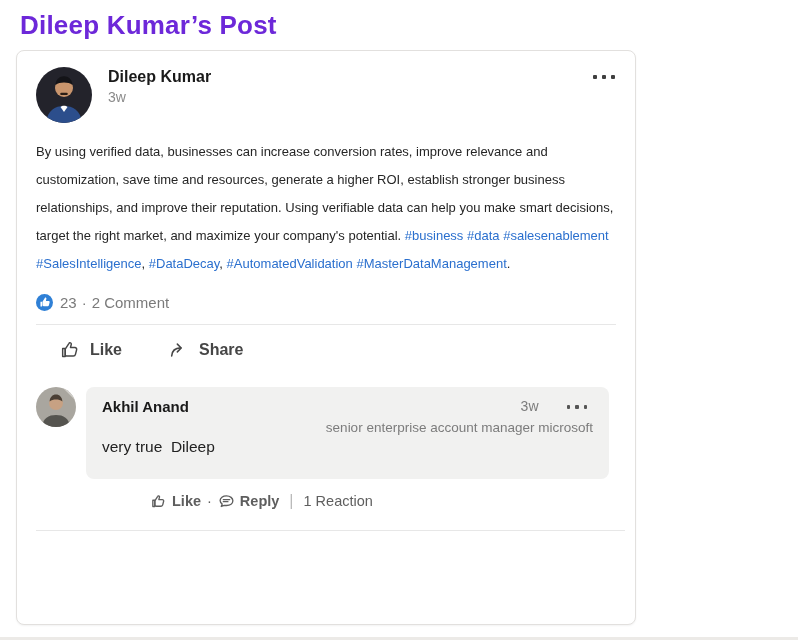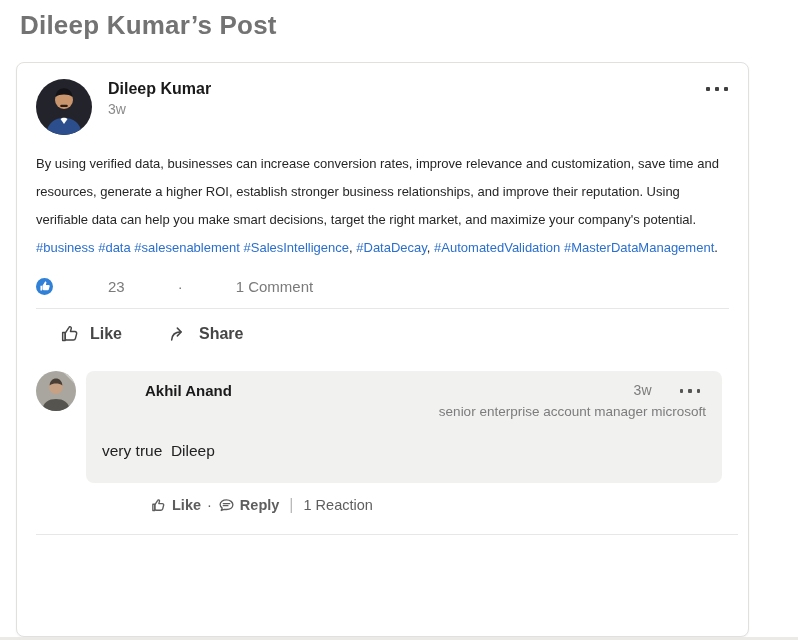--- a/index.html
+++ b/index.html
@@ -1,22 +1,22 @@
 <!DOCTYPE html>
 <html><head>
 <meta charset="utf-8">
 <style>
   * { margin:0; padding:0; box-sizing:border-box; }
   html,body { background:#ffffff; }
   body { font-family:"Liberation Sans", sans-serif; }
   .stage { position:relative; width:798px; height:640px; background:#fff; overflow:hidden;
            --link:#2a6fce; --badge:#2f80d6; --bubble:#f1f1f0; --divider:#e7e7e7; }
   .page-title { position:absolute; top:10px; left:20px; font-size:26px; font-weight:600;
-                color:#737373; letter-spacing:.2px; }
-  .card { position:absolute; left:16px; top:62px; width:733px; height:575px; background:#fff;
+                color:#6d28d9; letter-spacing:.2px; }
+  .card { position:absolute; left:16px; top:50px; width:620px; height:575px; background:#fff;
           border:1px solid #e2e0de; border-radius:8px; box-shadow:0 1px 2px rgba(0,0,0,.05);
           overflow:hidden; }
   .bottom-strip { position:absolute; left:0; bottom:0; width:798px; height:3px; background:#eceae7; }
 
   
   .post-header { display:flex; align-items:flex-start; padding:16px 14px 0 19px; }
   .avatar { border-radius:50%; overflow:hidden; flex:0 0 auto; }
   .avatar.post { width:56px; height:56px; }
   .avatar.cmt { width:40px; height:40px; }
   .avatar svg { display:block; }
@@ -28,43 +28,43 @@
   .dots { display:flex; gap:5px; padding:8px 6px; cursor:pointer; align-items:center; }
   .dots i { width:4px; height:4px; background:#3f3f3f; border-radius:1px; display:block; }
   .dots.small i { width:3.5px; height:3.5px; background:#555; }
 
   
   .post-body { margin:15px 20px 0 19px; font-size:13px; line-height:28px; color:#262626; }
   .post-body .hashtag { color:var(--link); cursor:pointer; }
 
   
   .social-counts { display:flex; align-items:center; margin:12px 19px 0; height:24px;
-                   font-size:15px; color:#7a7a7a;gap:48px; }
+                   font-size:15px; color:#7a7a7a; }
   .social-counts .badge { width:17px; height:17px; margin-right:7px; display:block; }
   .social-counts .txt { cursor:pointer; }
   .social-counts .sep { margin:0 5px; }
 
   .divider { height:1px; background:var(--divider); margin:10px 19px 0; }
   .divider.bottom { margin-top:20px; margin-right:10px; }
 
   
   .action-row { display:flex; align-items:center; padding:5px 0 5px 42px; gap:46px; height:50px; }
   .action-btn { display:flex; align-items:center; gap:9px; font-size:16px; font-weight:700;
                 color:#464646; cursor:pointer; }
   .action-btn svg { display:block; }
 
   
   .comment-section { display:flex; align-items:flex-start; padding:12px 26px 0 19px; }
   .comment-main { flex:1; min-width:0; margin-left:10px; }
   .comment-bubble { background:var(--bubble); border-radius:8px; padding:10px 16px 22px; }
-  .comment-top { display:flex; align-items:flex-start;margin-left:43px; }
+  .comment-top { display:flex; align-items:flex-start; }
   .cmt-name { font-size:15px; font-weight:700; color:#1a1a1a; line-height:20px; flex:1; }
   .cmt-time { font-size:14px; color:#7c7c7c; margin:1px 22px 0 0; }
   .cmt-headline { font-size:13.5px; color:#7c7c7c; line-height:18px; margin-top:2px;text-align:right; }
-  .cmt-text { margin-top:20px; font-size:15.5px; color:#222; line-height:20px; white-space:pre-wrap; }
+  .cmt-text { font-size:15.5px; color:#222; line-height:20px; white-space:pre-wrap; }
 
   .comment-actions { display:flex; align-items:center; margin:13px 0 0 64px; font-size:14.5px;
                      color:#5e5e5e; }
   .comment-actions .mini { display:flex; align-items:center; gap:5px; font-weight:700; cursor:pointer; }
   .comment-actions .dot { margin:0 6px; }
   .comment-actions .vsep { color:#b9b9b9; margin:0 10px; font-size:16px; font-weight:400; }
   .comment-actions .rx { cursor:pointer; }
 </style>
 </head>
 <body>
@@ -99,21 +99,21 @@
 
     <div class="post-body" id="post-body"><span>By using verified data, businesses can increase conversion rates, improve relevance and customization, save time and resources, generate a higher ROI, establish stronger business relationships, and improve their reputation. Using verifiable data can help you make smart decisions, target the right market, and maximize your company's potential. </span><span class="hashtag">#business</span><span> </span><span class="hashtag">#data</span><span> </span><span class="hashtag">#salesenablement</span><span> </span><span class="hashtag">#SalesIntelligence</span><span>, </span><span class="hashtag">#DataDecay</span><span>, </span><span class="hashtag">#AutomatedValidation</span><span> </span><span class="hashtag">#MasterDataManagement</span><span>.</span></div>
 
     <div class="social-counts">
       <svg class="badge" viewBox="0 0 16 16">
         <circle cx="8" cy="8" r="8" fill="var(--badge)"></circle>
         <path fill="#fff" d="M4.2 7.2h1.5v4.6H4.2z M6.1 11.6V7.4l2.2-3.7c.25-.4.8-.5 1.15-.25.3.2.42.58.32.93L9.3 6.5h2.6c.65 0 1.1.6.95 1.2l-.75 2.95c-.14.55-.64.95-1.22.95H7.3c-.45 0-.9-.25-1.2-.75z"></path>
       </svg>
       <span class="txt">23</span>
       <span class="sep">·</span>
-      <span class="txt">1 Comment</span>
+      <span class="txt">2 Comment</span>
     </div>
 
     <div class="divider"></div>
 
     <div class="action-row">
       <div class="action-btn">
         <svg width="22" height="22" viewBox="0 0 24 24" fill="none" stroke="#464646" stroke-width="1.6" stroke-linejoin="round" stroke-linecap="round">
           <path d="M4 10.3h2.8V19H4z"></path>
           <path d="M6.8 17.8V11l4.1-6.3c.4-.65 1.3-.8 1.95-.35.5.35.7.95.55 1.55L12.5 9.3h4.9c1.25 0 2.15 1.15 1.85 2.35l-1.3 5.2c-.25 1.05-1.2 1.8-2.3 1.8H9.2c-.95 0-1.85-.4-2.4-.85z"></path>
         </svg>

